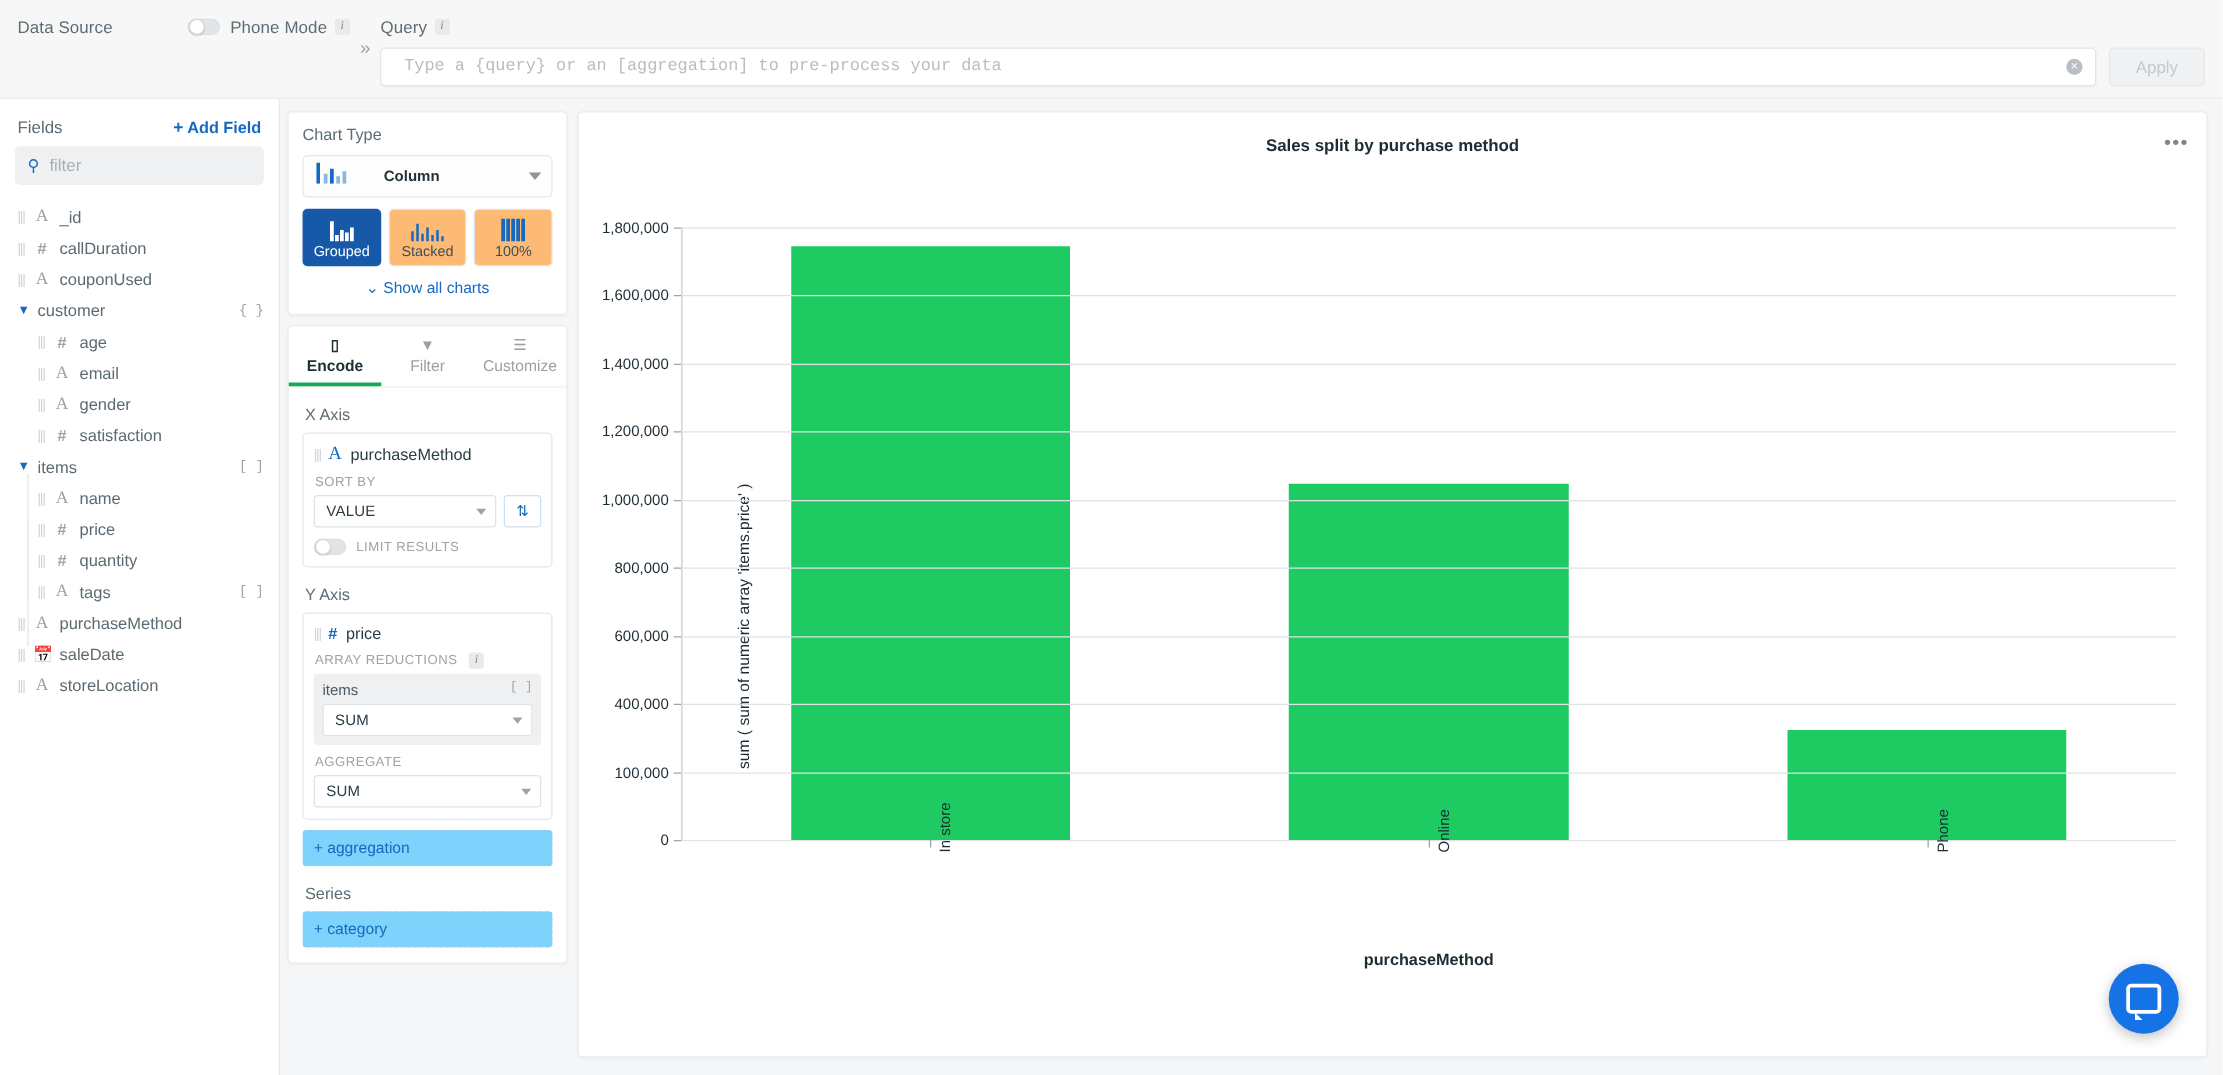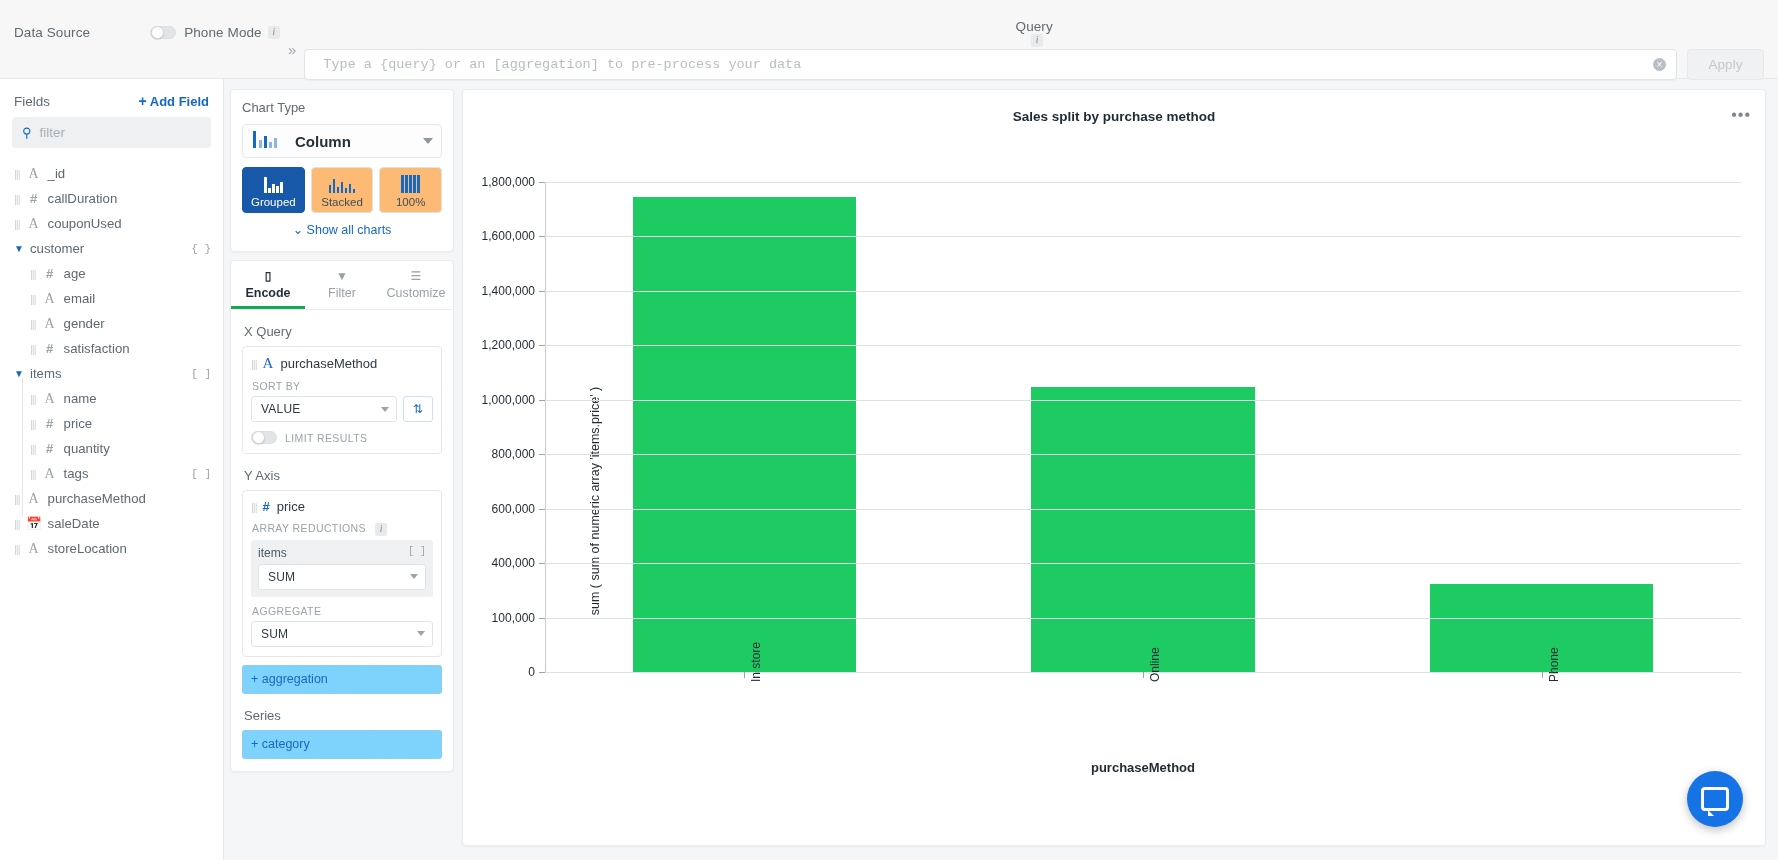--- a/index.html
+++ b/index.html
@@ -8,39 +8,39 @@
     width:1778px; height:860px;
     font-family:"Liberation Sans", sans-serif;
     background:#f5f6f7; color:#3d4f58;
     overflow:hidden;
     -webkit-font-smoothing:antialiased;
   }
   .app { width:1778px; height:860px; position:relative; display:flex; flex-direction:column; }
 
   
   .topbar { height:79px; background:#f7f7f7; border-bottom:1px solid #e7eaec;
-            display:flex; align-items:flex-start; padding:19px 0 0 0; position:relative; flex:0 0 79px;}
+            display:flex; align-items:flex-start; padding:8px 0 0 0; position:relative; flex:0 0 79px;}
   .ds-block { width:282px; padding-left:14px; }
   .ds-row { display:flex; align-items:center; height:26px; }
   .lbl { font-size:13.5px; color:#5d6c74; letter-spacing:.1px; }
   .toggle { width:26px; height:13px; border-radius:7px; background:#e2e5e8; position:relative;
             margin-left:60px; margin-right:8px; border:1px solid #dcdfe2;}
   .toggle .knob { position:absolute; left:0px; top:-1px; width:13px; height:13px; border-radius:50%;
                   background:#fff; border:1px solid #d2d6d9; box-shadow:0 1px 1px rgba(0,0,0,.12);}
   .info-badge { display:inline-block; width:12px; height:13px; line-height:13px; text-align:center;
                 font-size:9.5px; font-style:italic; font-family:"Liberation Serif", serif;
                 background:#e8eaec; color:#7b888f; border-radius:2px; margin-left:6px; vertical-align:middle;}
   .select-ds { margin-top:4px; width:268px; height:30px; background:#fff; border:1px solid #e2e5e8;
                border-radius:4px; display:flex; align-items:center; justify-content:space-between;
                padding:0 8px 0 10px; font-size:13.5px; color:#303e45; box-shadow:0 1px 1px rgba(0,0,0,.03);}
   .caret { width:0;height:0;border-left:5px solid transparent;border-right:5px solid transparent;
            border-top:6px solid #8c969c; }
   .chev-dbl { color:#9aa4aa; font-size:15px; margin:22px 8px 0 6px; }
   .query-block { flex:1; padding-right:14px; }
-  .q-row { display:flex; align-items:center; height:26px;flex-direction:column; }
+  .q-row { display:flex; align-items:center; height:26px; }
   .q-input-wrap { margin-top:4px; display:flex; align-items:center; }
   .q-input { flex:1; height:31px; background:#fff; border:1px solid #e2e5e8; border-radius:4px;
              display:flex; align-items:center; padding:0 10px 0 18px; font-size:13.5px;
              font-family:"Liberation Mono", monospace; color:#b6bec3; position:relative;
              box-shadow:0 1px 1px rgba(0,0,0,.03);}
   .q-clear { margin-left:auto; width:13px; height:13px; border-radius:50%; background:#b9c0c5; color:#fff;
              font-size:10px; line-height:13px; text-align:center; font-family:"Liberation Sans",sans-serif;}
   .apply-btn { width:77px; height:31px; margin-left:10px; background:#f0f1f2; border:1px solid #e6e8ea;
                border-radius:4px; color:#c3c9cd; font-size:13.5px; display:flex; align-items:center;
                justify-content:center;}
@@ -74,21 +74,21 @@
   .nest-line { position:absolute; left:22px; top:0; bottom:0; width:1px; background:#e3e7e9;}
 
   
   .panel { width:224px; margin:10px 0 0 6px; display:flex; flex-direction:column; gap:8px; }
   .card { background:#fff; border:1px solid #e9ebed; border-radius:4px;
           box-shadow:0 1px 2px rgba(0,0,0,.04); }
   .card-pad { padding:10px 11px 12px 11px; }
   .card-title { font-size:13px; color:#5d6c74; margin-bottom:9px; }
   .ct-select { height:34px; border:1px solid #e4e7e9; border-radius:4px; background:#fdfdfd;
                display:flex; align-items:center; padding:0 8px 0 10px; }
-  .ct-select .nm { font-size:15px; color:#23313a; font-weight:bold; margin-left:16px; }
+  .ct-select .nm { font-size:12px; color:#23313a; font-weight:bold; margin-left:28px; }
   .ct-select .caret { margin-left:auto; }
   .variants { display:flex; gap:6px; margin-top:9px; }
   .variant { flex:1; height:46px; border:1px solid #dfe3e6; border-radius:4px; background:#fdba74;
              display:flex; flex-direction:column; align-items:center; justify-content:flex-end;
              padding-bottom:4px; font-size:11.5px; color:#3d4f58; }
   .variant.active { background:#1858a8; border-color:#1858a8; color:#fff; }
   .variant .mini { height:20px; display:flex; align-items:flex-end; gap:1.5px; margin-bottom:3px;}
   .variant .mini i { display:block; width:2.5px; background:#1669c1; }
   .variant.active .mini i { background:#fff; }
   .showall { text-align:center; color:#1669c1; font-size:12.5px; padding:9px 0 2px 0; }
@@ -346,21 +346,21 @@
       </div>
 
       <div class="card">
         <div class="tabs" id="tabs">
             <div class="tab active"><span class="ticon">▯</span><span>Encode</span></div>
             <div class="tab"><span class="ticon">▼</span><span>Filter</span></div>
             <div class="tab"><span class="ticon">☰</span><span>Customize</span></div>
           </div>
         <div style="padding:0 11px 12px 11px;">
 
-          <div class="sec-title">X Query</div>
+          <div class="sec-title">X Axis</div>
           <div class="enc-box">
             <div class="chip">
               <span class="grip">|||</span>
               <span class="tico str">A</span>
               <span>purchaseMethod</span>
             </div>
             <div class="mini-lbl">SORT BY</div>
             <div class="row-flex">
               <div class="dd" style="flex:1;">
                 <span>VALUE</span>

